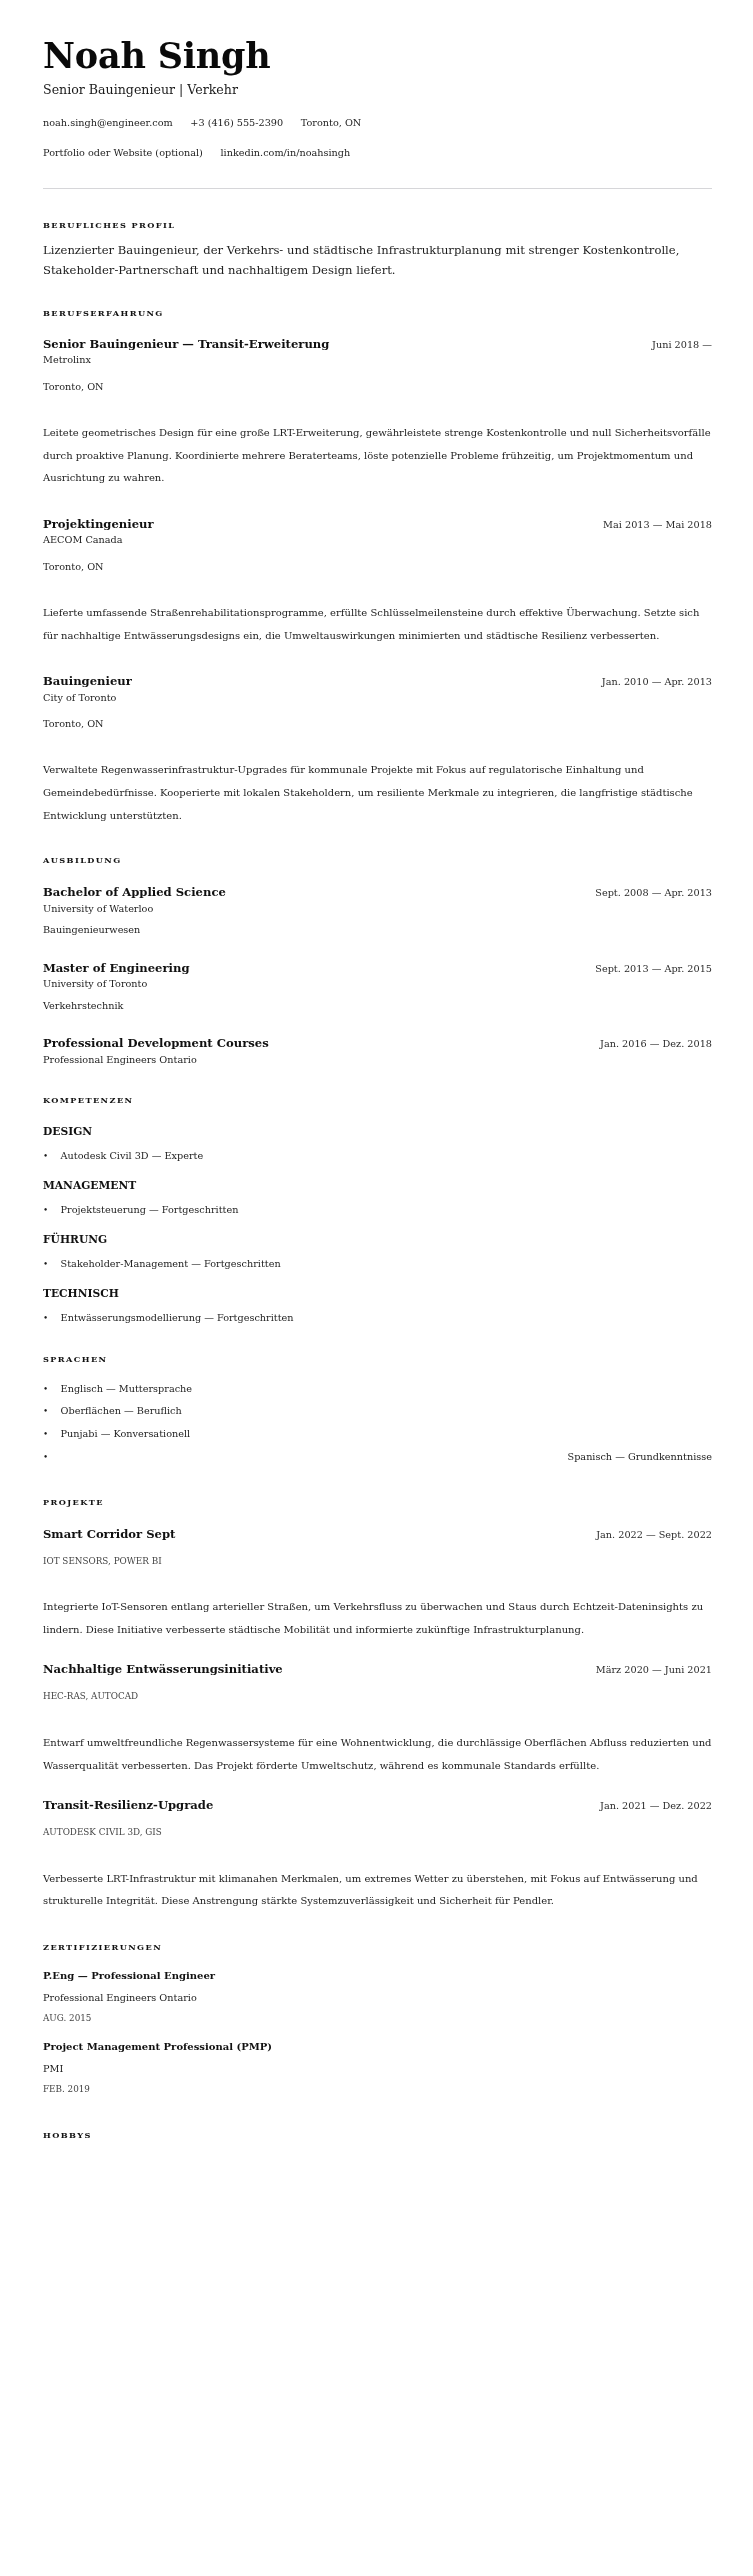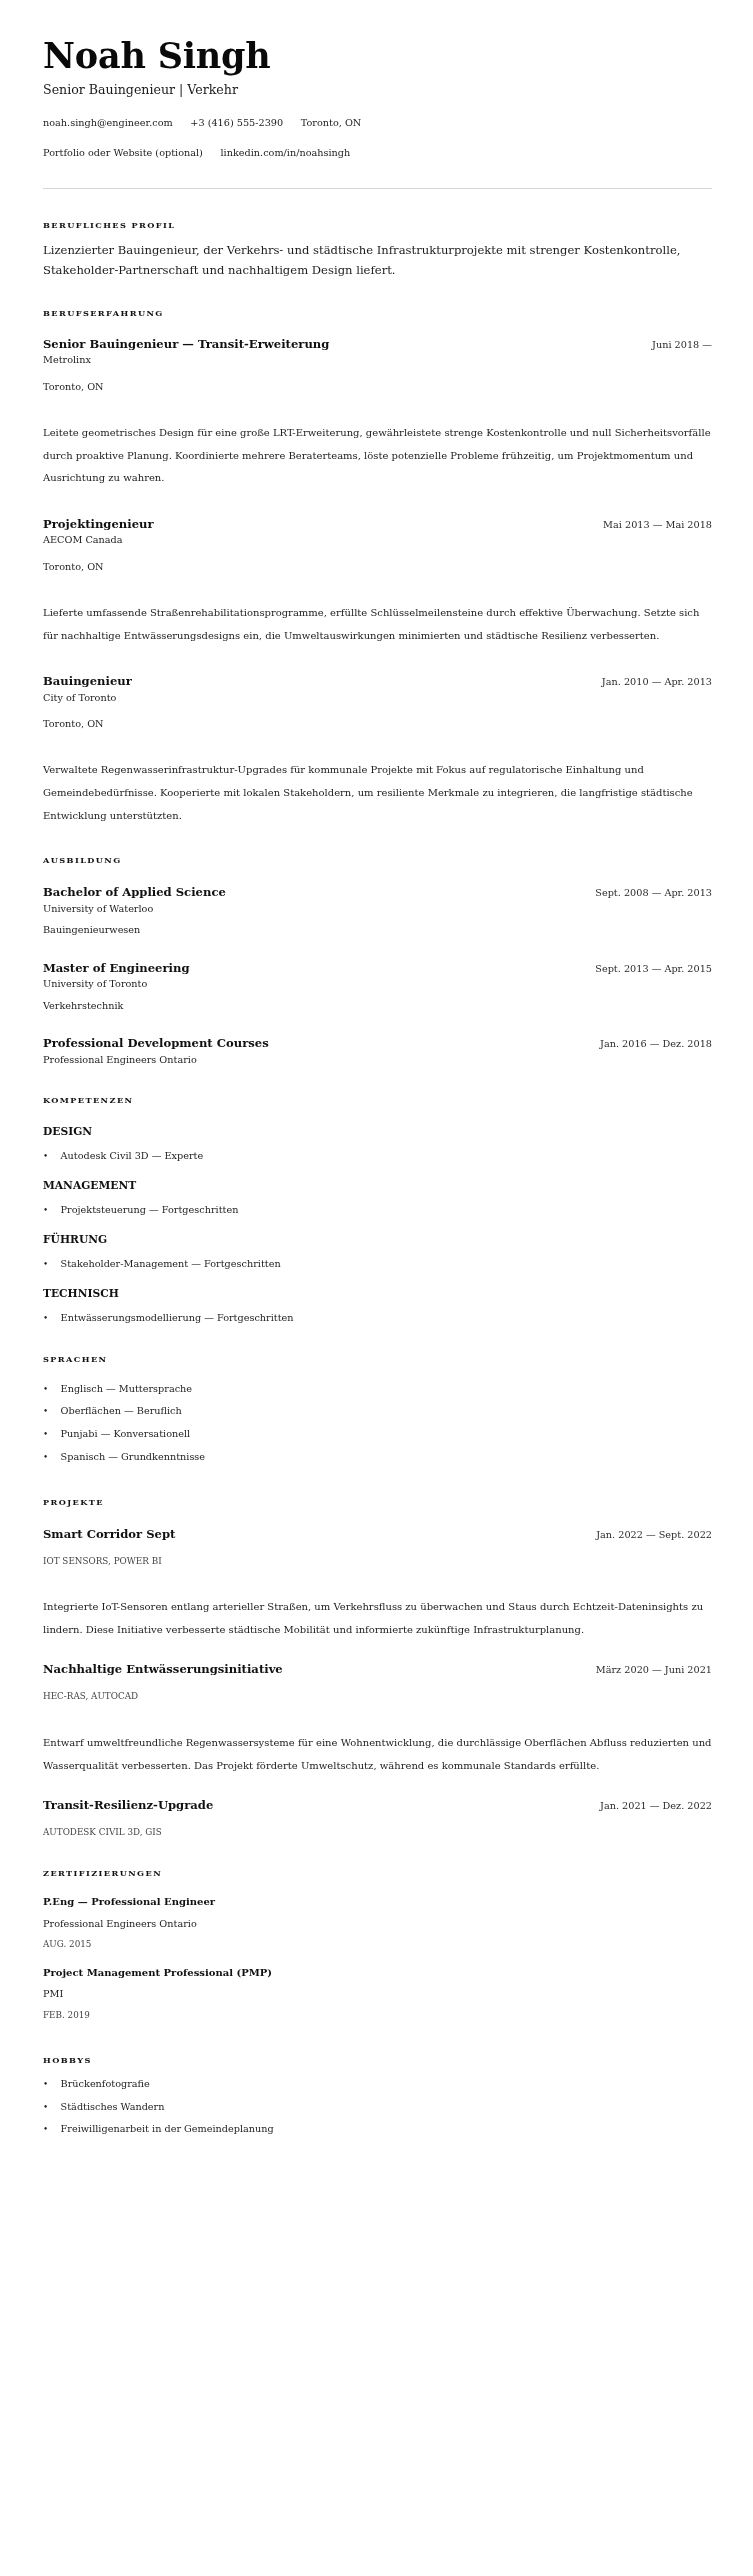--- a/index.html
+++ b/index.html
@@ -40,21 +40,21 @@
   .edu-field { font-size: 9.7px; line-height: 14px; color: #1c1c1c; margin-top: 7.5px; }
 
   
   .skill-group { margin-top: 15px; }
   .skill-group.first { margin-top: 17.6px; }
   .skill-cat { font-size: 10.7px; font-weight: bold; line-height: 15px; color: #111; }
   ul.bullets { list-style: none; margin-top: 10px; }
   ul.bullets li { position: relative; padding-left: 17.6px; font-size: 9.7px; line-height: 14px; color: #1c1c1c; }
   ul.bullets li::before { content: "•"; position: absolute; left: 0; top: 0; font-size: 8.8px; }
   ul.bullets.tight li { margin-bottom: 8.8px; }
-  ul.bullets.tight li:last-child { margin-bottom: 0; }
+  ul.bullets.tight li:last-child { margin-bottom: 0; text-align: right; }
 
   
   .proj-entry { margin-top: 20px; }
   .proj-entry.first { margin-top: 17.6px; }
   .proj-tech { font-size: 8.8px; line-height: 12.6px; color: #444; text-transform: uppercase; margin-top: 12.6px; }
   .proj-desc { font-size: 10px; line-height: 22.6px; color: #1c1c1c; margin-top: 29px; }
 
   
   .cert { margin-top: 15px; }
   .cert.first { margin-top: 16.3px; }
@@ -82,21 +82,21 @@
       <div class="contact-row">
         <span>Portfolio oder Website (optional)</span>
         <span>linkedin.com/in/noahsingh</span>
       </div>
     </div>
     <div class="divider"></div>
   </header>
 
   <section class="section first">
     <h2 class="section-title">Berufliches Profil</h2>
-    <p class="profile-text">Lizenzierter Bauingenieur, der Verkehrs- und städtische Infrastrukturprojekte mit strenger Kostenkontrolle, Stakeholder-Partnerschaft und nachhaltigem Design liefert.</p>
+    <p class="profile-text">Lizenzierter Bauingenieur, der Verkehrs- und städtische Infrastrukturplanung mit strenger Kostenkontrolle, Stakeholder-Partnerschaft und nachhaltigem Design liefert.</p>
   </section>
 
   <section class="section" style="margin-top:28px">
     <h2 class="section-title">Berufserfahrung</h2>
 
     <div class="exp-entry first">
       <div class="entry-head">
         <div class="entry-title">Senior Bauingenieur — Transit-Erweiterung</div>
         <div class="entry-date">Juni 2018 —</div>
       </div>
@@ -215,20 +215,21 @@
       <div class="proj-tech">HEC-RAS, AutoCAD</div>
       <p class="proj-desc">Entwarf umweltfreundliche Regenwassersysteme für eine Wohnentwicklung, die durchlässige Oberflächen Abfluss reduzierten und Wasserqualität verbesserten. Das Projekt förderte Umweltschutz, während es kommunale Standards erfüllte.</p>
     </div>
 
     <div class="proj-entry">
       <div class="entry-head">
         <div class="entry-title">Transit-Resilienz-Upgrade</div>
         <div class="entry-date">Jan. 2021 — Dez. 2022</div>
       </div>
       <div class="proj-tech">Autodesk Civil 3D, GIS</div>
+      <p class="proj-desc">Verbesserte LRT-Infrastruktur mit klimanahen Merkmalen, um extremes Wetter zu überstehen, mit Fokus auf Entwässerung und strukturelle Integrität. Diese Anstrengung stärkte Systemzuverlässigkeit und Sicherheit für Pendler.</p>
     </div>
   </section>
 
   <section class="section" style="margin-top:29px">
     <h2 class="section-title">Zertifizierungen</h2>
 
     <div class="cert first">
       <div class="cert-title">P.Eng — Professional Engineer</div>
       <div class="cert-org">Professional Engineers Ontario</div>
       <div class="cert-date">Aug. 2015</div>
@@ -236,21 +237,16 @@
 
     <div class="cert">
       <div class="cert-title">Project Management Professional (PMP)</div>
       <div class="cert-org">PMI</div>
       <div class="cert-date">Feb. 2019</div>
     </div>
   </section>
 
   <section class="section" style="margin-top:34px">
     <h2 class="section-title">Hobbys</h2>
-    <ul class="bullets hobby-list">
-      <li>Brückenfotografie</li>
-      <li>Städtisches Wandern</li>
-      <li>Freiwilligenarbeit in der Gemeindeplanung</li>
-    </ul>
   </section>
 
 </div>
 
 
 </body></html>

